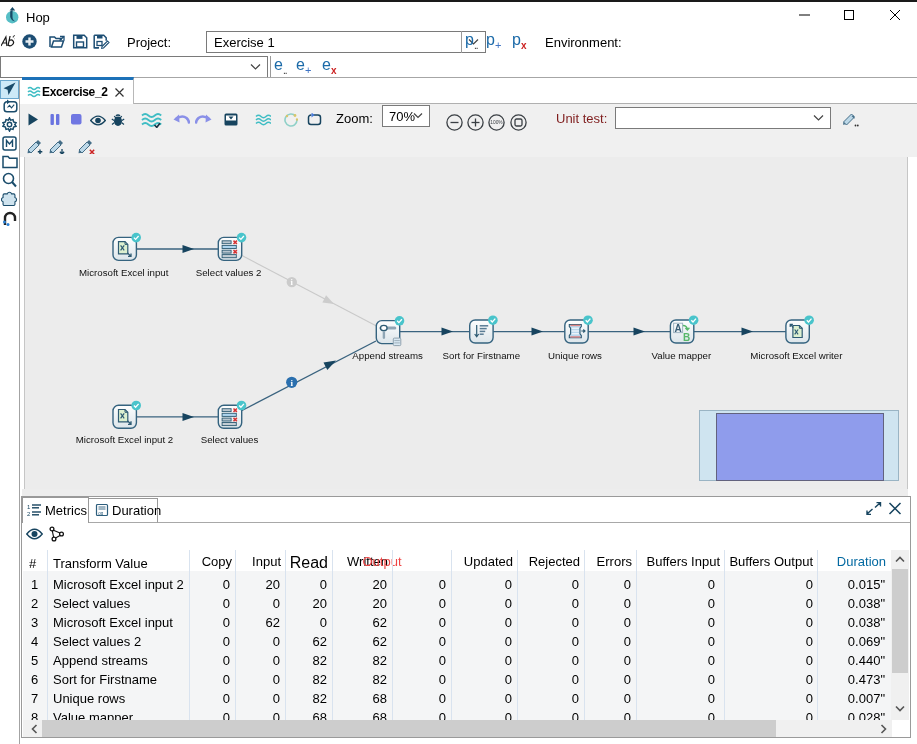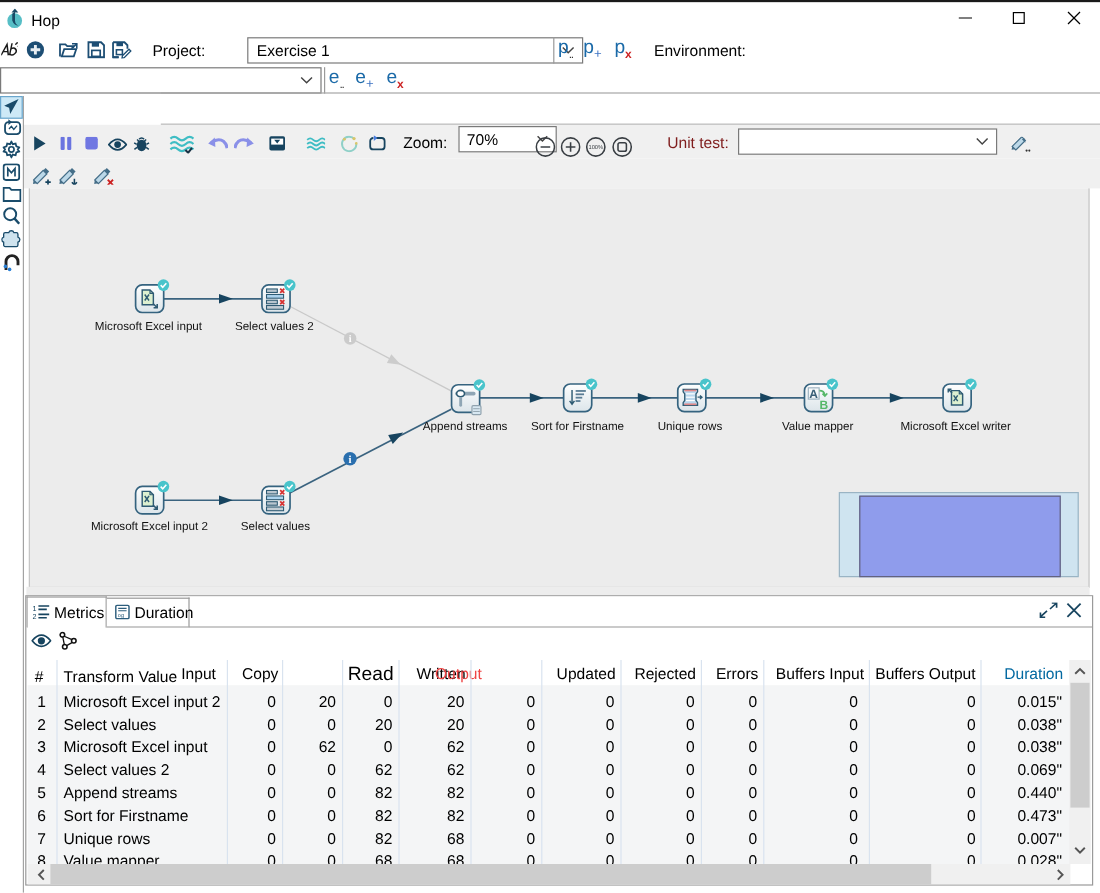--- a/index.html
+++ b/index.html
@@ -122,20 +122,29 @@
       <path d="M6 2 a2.6 2.6 0 0 1 5 0 h2.5 a1.5 1.5 0 0 1 1.5 1.5 v2.8 a2.6 2.6 0 0 1 0 5 v2.8 a1.5 1.5 0 0 1 -1.5 1.5 h-11 a1.5 1.5 0 0 1 -1.5 -1.5 v-2.8 a2.6 2.6 0 0 1 0 -5 V3.5 A1.5 1.5 0 0 1 2.5 2 Z" fill="#cfe3ee" stroke="#1a4c6b" stroke-width="1.3" transform="translate(1.2,1.2) scale(0.85)"></path>
     </svg>
     <svg class="abs" style="left:2px;top:131px" width="16" height="16" viewBox="0 0 16 16">
       <path d="M3 14 V7 a5 5 0 0 1 10 0 v3" fill="none" stroke="#222" stroke-width="2.4"></path>
       <circle cx="2.5" cy="11" r="1.5" fill="#2a7fd4"></circle>
         <circle cx="6" cy="13.5" r="1.5" fill="#2a7fd4"></circle>
     </svg>
   </div>
   <div class="abs" style="left:134px;top:77px;width:783px;height:1px;background:#a6a6a6"></div>
   <div id="tabbar" class="abs">
+    <div id="tab1">
+      <svg class="abs" style="left:5px;top:6px" width="14" height="12" viewBox="0 0 14 12">
+        <path d="M1 2.5 q2 -2 4 0 q2 2 4 0 q2 -2 4 0 M1 6 q2 -2 4 0 q2 2 4 0 q2 -2 4 0 M1 9.5 q2 -2 4 0 q2 2 4 0 q2 -2 4 0" fill="none" stroke="#3fbdc4" stroke-width="1.6"></path>
+      </svg>
+      <div class="abs" style="left:20px;top:5px;font-size:12px;font-weight:bold;letter-spacing:-0.35px;color:#000">Excercise_2</div>
+      <svg class="abs" style="left:92px;top:7px" width="11" height="11" viewBox="0 0 11 11">
+        <path d="M1.5 1.5 L9.5 9.5 M9.5 1.5 L1.5 9.5" stroke="#333" stroke-width="1.2"></path>
+      </svg>
+    </div>
     <div id="tabbar-rest"></div>
   </div>
   <div id="ptoolbar" class="abs">
     <svg class="abs" style="left:7px;top:9px" width="12" height="13" viewBox="0 0 12 13">
         <path d="M1.5 0.5 L11 6.5 L1.5 12.5 Z" fill="#17445f"></path>
       </svg>
     <svg class="abs" style="left:30px;top:10px" width="10" height="11" viewBox="0 0 10 11">
         <rect x="0.5" y="0" width="3.4" height="11" rx="1" fill="#6a74e0"></rect>
         <rect x="6" y="0" width="3.4" height="11" rx="1" fill="#6a74e0"></rect>
       </svg>
@@ -175,21 +184,21 @@
       <path d="M11.5 3 A6 6 0 1 0 13 7" fill="none" stroke="#8fd0c8" stroke-width="1.6"></path>
       <circle cx="11" cy="2.5" r="1.4" fill="#d8c66a"></circle>
         <circle cx="13" cy="6.5" r="1.2" fill="#d8c66a"></circle>
         <circle cx="3" cy="3" r="1.2" fill="#d8c66a"></circle>
     </svg>
     <svg class="abs" style="left:287px;top:9px" width="15" height="14" viewBox="0 0 15 14">
       <path d="M4.5 2 H11 a2.5 2.5 0 0 1 2.5 2.5 V9 a2.5 2.5 0 0 1 -2.5 2.5 H4 A2.5 2.5 0 0 1 1.5 9 V4.5 A2.5 2.5 0 0 1 4 2" fill="none" stroke="#17445f" stroke-width="1.5"></path>
       <path d="M4.5 -0.5 L7.5 2 L4.5 4.5 Z" fill="#4a7de0"></path>
     </svg>
     <div class="abs" style="left:316px;top:7px;font-size:13px;color:#000">Zoom:</div>
-    <div class="combo" style="left:362px;top:1px;width:82px;height:22px;">
+    <div class="combo" style="left:362px;top:1px;width:48px;height:22px;">
       <div style="position:absolute;left:6px;top:3px;font-size:13px">70%</div>
       <svg class="arrow" width="10" height="6" viewBox="0 0 10 6">
           <path d="M1 0.5 L5 4.5 L9 0.5" fill="none" stroke="#444" stroke-width="1.2"></path>
         </svg>
     </div>
     <svg class="abs" style="left:426px;top:10px" width="17" height="17" viewBox="0 0 17 17">
         <circle cx="8.5" cy="8.5" r="7.6" fill="none" stroke="#3a3f44" stroke-width="1.3"></circle>
         <line x1="4.5" y1="8.5" x2="12.5" y2="8.5" stroke="#3a3f44" stroke-width="1.3"></line>
       </svg>
     <svg class="abs" style="left:447px;top:10px" width="17" height="17" viewBox="0 0 17 17">
@@ -450,21 +459,21 @@
 <svg class="abs" style="left:27px;top:29px" width="16" height="16" viewBox="0 0 16 16">
 <circle cx="3" cy="3" r="1.9" fill="none" stroke="#111" stroke-width="1.3"></circle>
 <circle cx="12.5" cy="8" r="1.9" fill="none" stroke="#111" stroke-width="1.3"></circle>
 <circle cx="5" cy="13" r="1.9" fill="none" stroke="#111" stroke-width="1.3"></circle>
 <path d="M4.5 4.2 L11 7 M11 9.5 L6.5 12 M3.3 4.8 L4.6 11.2" stroke="#111" stroke-width="1.1"></path>
       </svg>
 <div class="abs" style="left:1px;top:74px;width:869px;height:149px;background:#f4f5f6"></div>
 <div class="abs" style="left:7px;top:59px;font-size:13px;color:#000">#</div>
 <div class="abs" style="left:31px;top:59px;font-size:13px;color:#000">Transform Value</div>
 <div class="abs" style="left:80px;top:57px;width:130px;text-align:right;font-size:13px;color:#000">Copy</div>
-<div class="abs" style="left:129px;top:57px;width:130px;text-align:left;font-size:13px;color:#000">Input</div>
+<div class="abs" style="left:129px;top:57px;width:130px;text-align:right;font-size:13px;color:#000">Input</div>
 <div class="abs" style="left:176px;top:57px;width:130px;text-align:right;font-size:16px;color:#000">Read</div>
 <div class="abs" style="left:236px;top:57px;width:130px;text-align:right;font-size:13px;color:#000">Written</div>
 <div class="abs" style="left:295px;top:57px;width:130px;text-align:center;font-size:13px;color:#ef4444">Output</div>
 <div class="abs" style="left:361px;top:57px;width:130px;text-align:right;font-size:13px;color:#000">Updated</div>
 <div class="abs" style="left:428px;top:57px;width:130px;text-align:right;font-size:13px;color:#000">Rejected</div>
 <div class="abs" style="left:480px;top:57px;width:130px;text-align:right;font-size:13px;color:#000">Errors</div>
 <div class="abs" style="left:568px;top:57px;width:130px;text-align:right;font-size:13px;color:#000">Buffers Input</div>
 <div class="abs" style="left:661px;top:57px;width:130px;text-align:right;font-size:13px;color:#000">Buffers Output</div>
 <div class="abs" style="left:734px;top:57px;width:130px;text-align:right;font-size:13px;color:#0369a1">Duration</div>
 <div class="abs" style="left:25px;top:53px;width:1px;height:170px;background:#d9e3ef"></div>

